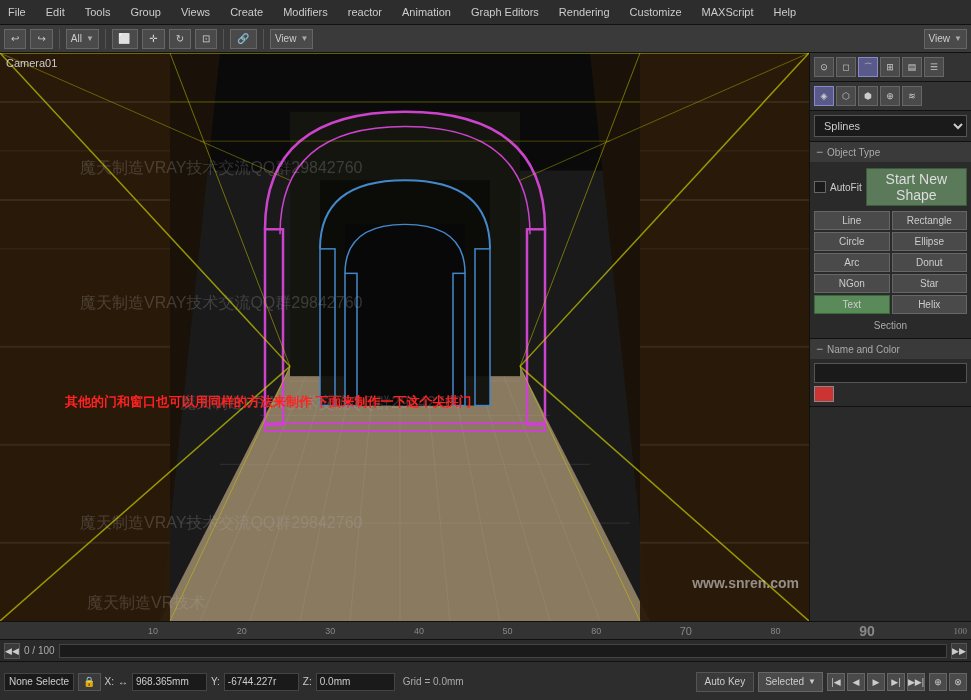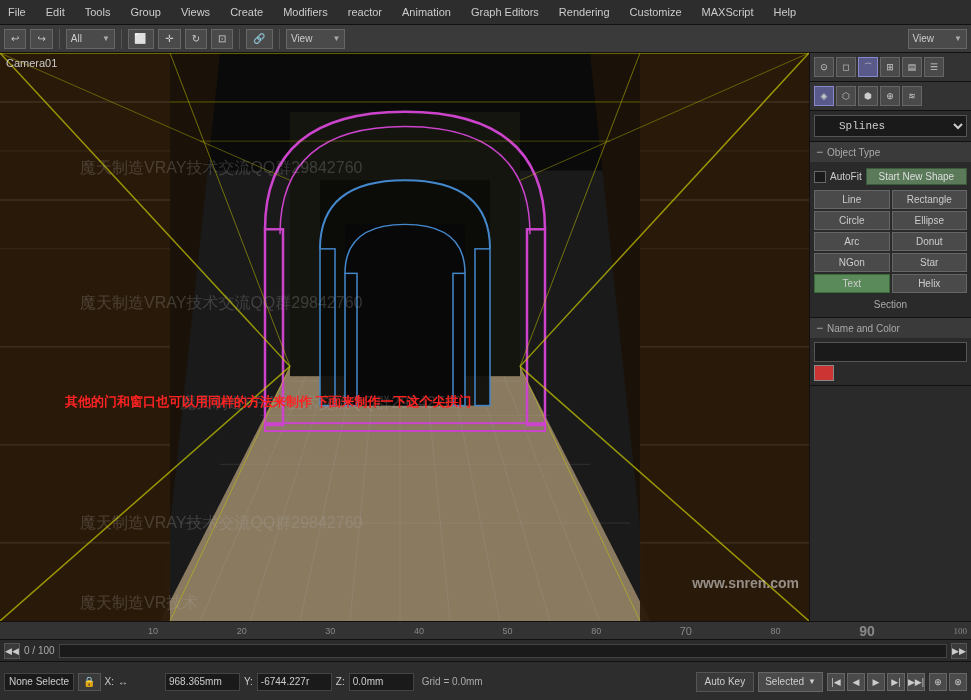--- a/index.html
+++ b/index.html
@@ -59,21 +59,21 @@
     }
     .toolbar-dropdown {
       background: #4a4a4a;
       border: 1px solid #666;
       color: #ccc;
       font-size: 10px;
       padding: 1px 4px;
       height: 20px;
       display: flex;
       align-items: center;
-      gap: 20px;
+      gap: 4px;
       cursor: pointer;
     }
     .dropdown-arrow {
       font-size: 8px;
       color: #aaa;
     }
 
     
     #main-area {
       display: flex;
@@ -164,23 +164,22 @@
     .panel-dropdown-row {
       padding: 4px;
       border-bottom: 1px solid #111;
     }
     .panel-select {
       width: 100%;
       background: #1a1a1a;
       border: 1px solid #555;
       color: #ccc;
       font-size: 11px;
-      padding: 2px 20px;
+      padding: 2px 5px;
       height: 22px;
-      font-family: Liberation Mono, monospace;
     }
 
     .panel-section {
       border-bottom: 1px solid #111;
     }
     .panel-section-header {
       background: #3a3a3a;
       padding: 3px 6px;
       font-size: 10px;
       color: #aaa;
@@ -216,21 +215,21 @@
     .cb {
       width: 12px;
       height: 12px;
       background: #1a1a1a;
       border: 1px solid #666;
     }
     .start-new-shape-btn {
       background: #5a7a5a;
       border: 1px solid #3a5a3a;
       color: #ddd;
-      font-size: 10px;
+      font-size: 14px;
       padding: 2px 4px;
       cursor: pointer;
       text-align: center;
       flex: 1;
     }
     .btn-grid {
       display: grid;
       grid-template-columns: 1fr 1fr;
       gap: 2px;
     }
@@ -506,21 +505,21 @@
       <line x1="200" y1="90" x2="610" y2="90" stroke="#cccc00" stroke-width="1" opacity="0.3"></line>
 
       <line x1="0" y1="0" x2="290" y2="130" stroke="#cccc00" stroke-width="1" opacity="0.4"></line>
       <line x1="809" y1="0" x2="520" y2="130" stroke="#cccc00" stroke-width="1" opacity="0.4"></line>
     </svg>
 
     <div class="watermark" style="top:105px;left:80px;">魔天制造VRAY技术交流QQ群29842760</div>
     <div class="watermark" style="top:240px;left:80px;">魔天制造VRAY技术交流QQ群29842760</div>
     <div class="watermark" style="top:340px;left:180px;">魔天制造VRAY技术交流QQ群29842760</div>
     <div class="watermark" style="top:460px;left:80px;">魔天制造VRAY技术交流QQ群29842760</div>
-    <div class="watermark" style="top:540px;left:80px;">魔天制造VR技术</div>
+    <div class="watermark" style="top:540px;left:87px;">魔天制造VR技术</div>
 
     <div class="red-text" style="top:340px;left:65px;">其他的门和窗口也可以用同样的方法来制作   下面来制作一下这个尖拱门</div>
 
     <div class="website-watermark">www.snren.com</div>
   </div>
 
   <div id="right-panel">
 
     <div class="panel-icons-row">
       <div class="panel-icon-btn">⊙</div>
@@ -612,25 +611,25 @@
   <button style="background:#3a3a3a;border:1px solid #555;color:#ccc;font-size:9px;width:16px;height:16px;cursor:pointer;">▶▶</button>
 </div>
 
 <div id="statusbar" style="height:40px;background:#2d2d2d;border-top:1px solid #111;display:flex;align-items:center;padding:0 4px;gap:4px;flex-wrap:nowrap;">
   <div class="status-field">
     <span>None Selecte</span>
   </div>
   <button style="background:#3a3a3a;border:1px solid #555;color:#ccc;font-size:10px;padding:1px 4px;height:18px;cursor:pointer;">🔒</button>
   <span style="color:#ccc;font-size:10px;">X:</span>
   <span style="color:#ccc;font-size:10px;">↔</span>
-  <input type="text" class="coord-input" style="width: 75px; background: rgb(26, 26, 26); border: 1px solid rgb(68, 68, 68); color: rgb(204, 204, 204); font-size: 10px; padding: 1px 3px; height: 18px; margin-left: 33px;" value="968.365mm">
+  <input type="text" class="coord-input" style="width: 75px; background: rgb(26, 26, 26); border: 1px solid rgb(68, 68, 68); color: rgb(204, 204, 204); font-size: 10px; padding: 1px 3px; height: 18px;" value="968.365mm">
   <span style="color:#ccc;font-size:10px;">Y:</span>
   <input type="text" class="coord-input" style="width: 75px; background: rgb(26, 26, 26); border: 1px solid rgb(68, 68, 68); color: rgb(204, 204, 204); font-size: 10px; padding: 1px 3px; height: 18px;" value="-6744.227r">
   <span style="color:#ccc;font-size:10px;">Z:</span>
-  <input type="text" class="coord-input" style="width: 65px; background: rgb(26, 26, 26); border: 1px solid rgb(68, 68, 68); color: rgb(204, 204, 204); font-size: 10px; padding: 1px 3px; height: 18px;" value="0.0mm">
+  <input type="text" class="coord-input" style="width: 79px; background: rgb(26, 26, 26); border: 1px solid rgb(68, 68, 68); color: rgb(204, 204, 204); font-size: 10px; padding: 1px 3px; height: 18px;" value="0.0mm">
   <span style="color:#aaa;font-size:10px;margin-left:4px;">Grid = 0.0mm</span>
   <div style="flex:1;"></div>
   <button style="background:#3a3a3a;border:1px solid #555;color:#ccc;font-size:10px;padding:1px 8px;height:20px;cursor:pointer;">Auto Key</button>
   <div style="background:#4a4a4a;border:1px solid #666;color:#ccc;font-size:10px;padding:1px 6px;height:20px;display:flex;align-items:center;gap:4px;cursor:pointer;">
     <span>Selected</span>
     <span style="font-size:8px;">▼</span>
   </div>
   <div class="playback-btns">
     <button class="play-btn">|◀</button>
     <button class="play-btn">◀</button>

